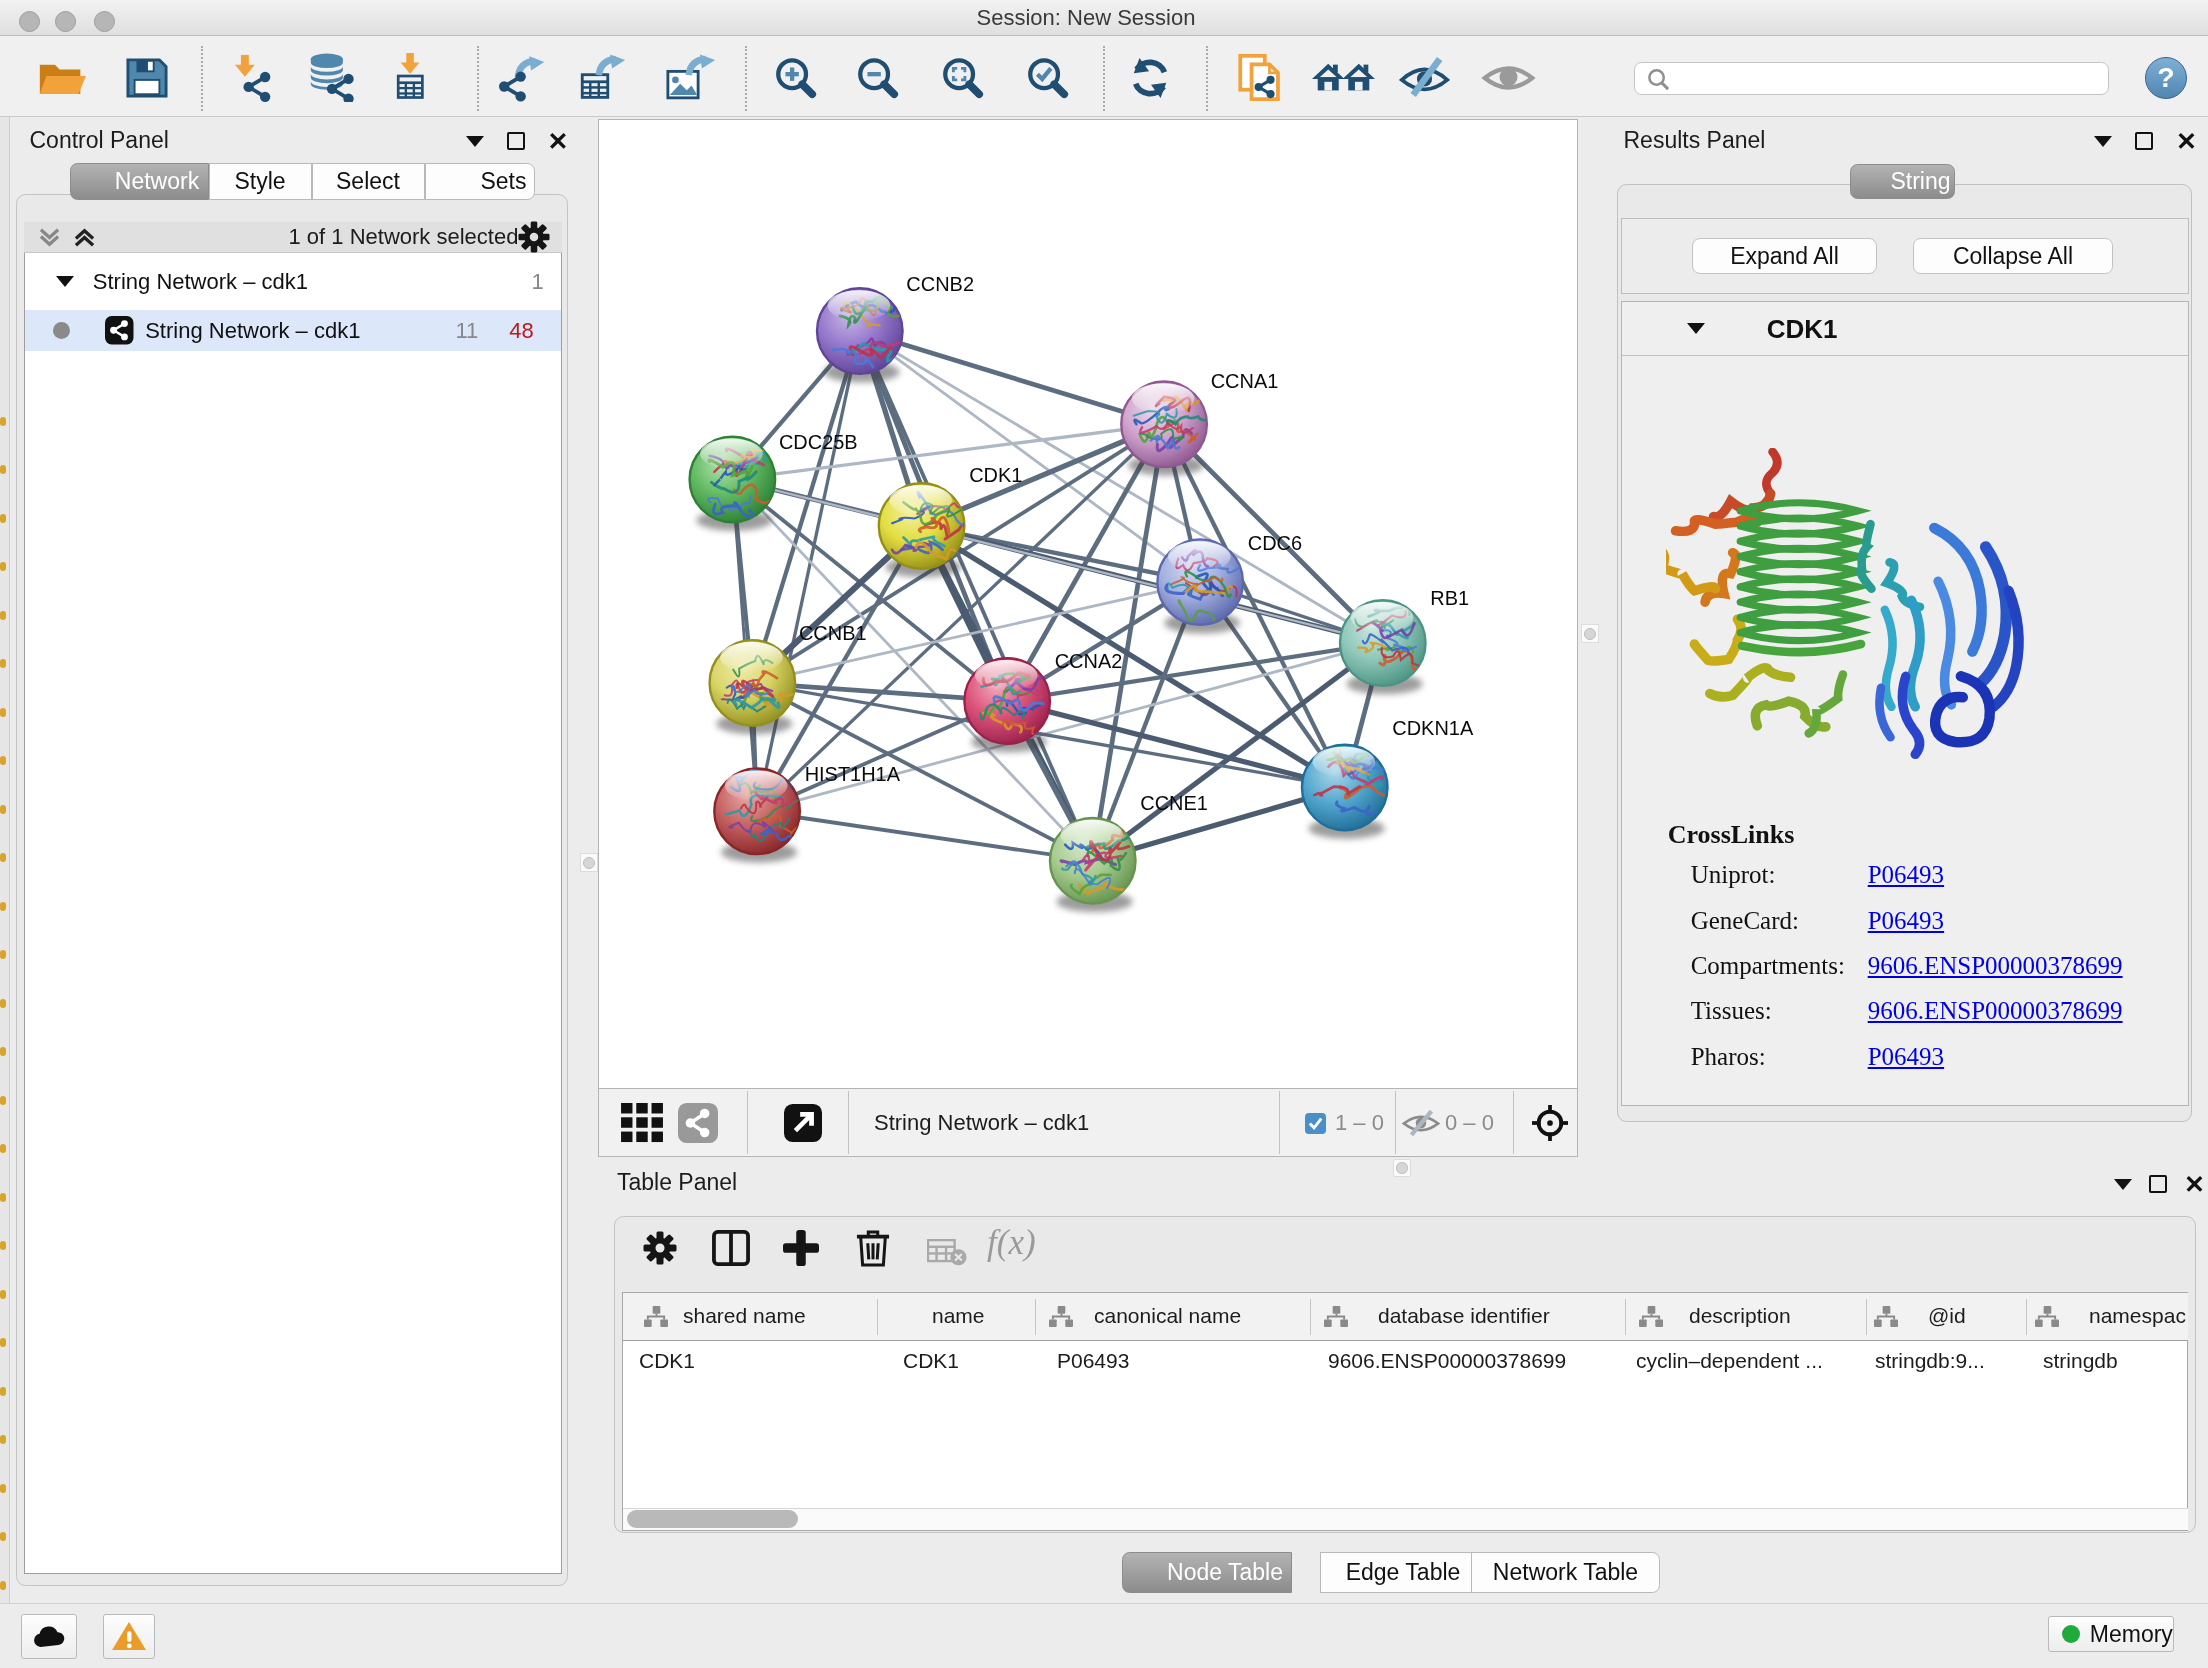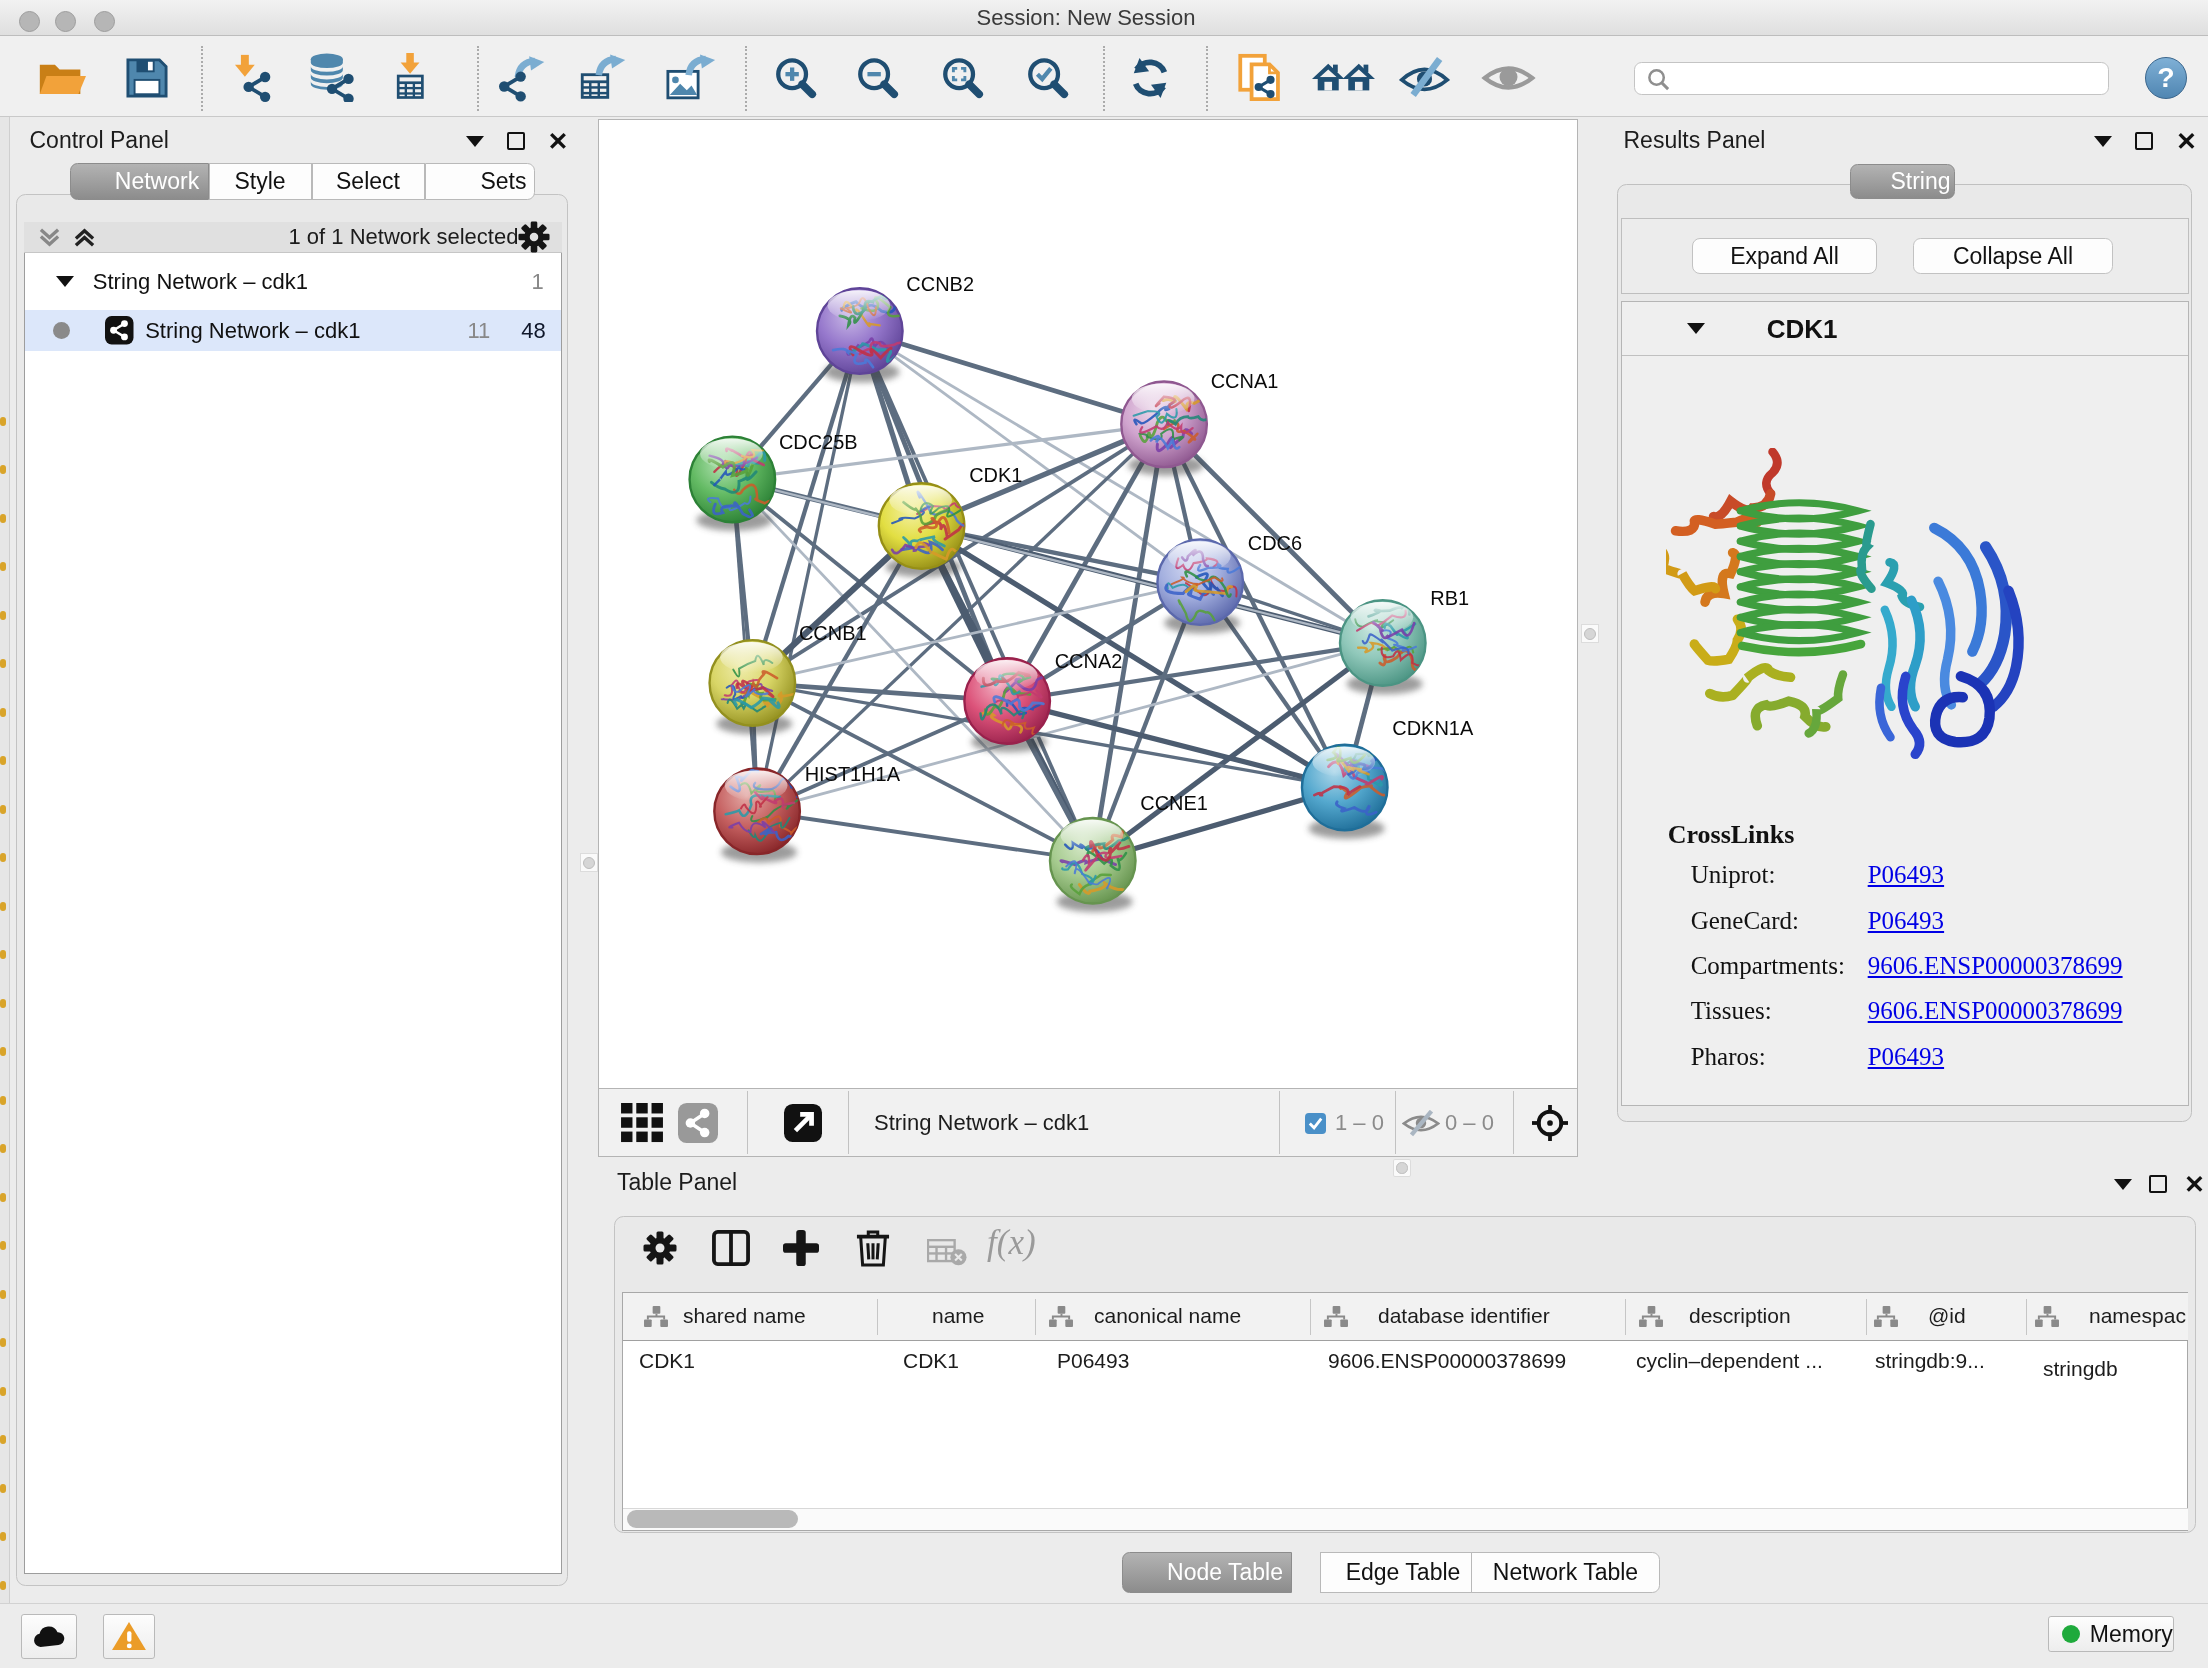--- a/index.html
+++ b/index.html
@@ -281,21 +281,21 @@
             <circle cx="20.5" cy="22" r="3.6"></circle>
           </g>
           <g stroke="#fff" stroke-width="2.6">
             <line x1="20.5" y1="8" x2="9" y2="15"></line>
             <line x1="9" y1="15" x2="20.5" y2="22"></line>
           </g>
         </svg>
       <div style="margin-left:11.4px;">String Network – cdk1</div>
       <div style="flex:1"></div>
         <div style="color:#888;">11</div>
-        <div style="color:#0f172a;margin-left:31px;margin-right:15px;">48</div>
+        <div style="color:#b91c1c;margin-left:31px;margin-right:27px;">48</div>
     </div>
   </div>
 </div>
 
 <div class="abs" style="left:598px;top:119px;width:980px;height:970px;background:#fff;border:1px solid #b4b4b4;">
   <svg id="netsvg" width="978" height="968" viewBox="0 0 1028 1018">
       <defs>
 <radialGradient id="gCCNB2" cx="0.38" cy="0.32" r="0.72">
           <stop offset="0" stop-color="#c9b8e6"></stop>
           <stop offset="0.5" stop-color="#9678cc"></stop>
@@ -904,21 +904,21 @@
           </g>
           <path d="M14 9 L14 12 M5 15 L5 12 L22 12 L22 15" stroke="#8a8a8a" stroke-width="2" fill="none"></path>
         </svg></div>
 <div class="abs" style="left:1466px;top:11.4px;font-size:21px;color:#1c1c1c;">namespac</div>
 <div class="abs" style="left:16px;top:56px;font-size:21px;color:#1c1c1c;">CDK1</div>
 <div class="abs" style="left:280px;top:56px;font-size:21px;color:#1c1c1c;">CDK1</div>
 <div class="abs" style="left:434px;top:56px;font-size:21px;color:#1c1c1c;">P06493</div>
 <div class="abs" style="left:705px;top:56px;font-size:21px;color:#1c1c1c;">9606.ENSP00000378699</div>
 <div class="abs" style="left:1013px;top:56px;font-size:21px;color:#1c1c1c;">cyclin–dependent ...</div>
 <div class="abs" style="left:1252px;top:56px;font-size:21px;color:#1c1c1c;">stringdb:9...</div>
-<div class="abs" style="left:1420px;top:56px;font-size:21px;color:#1c1c1c;margin-top:8px;">stringdb</div>
+<div class="abs" style="left:1420px;top:56px;font-size:21px;color:#1c1c1c;">stringdb</div>
 <div class="abs" style="left:0px;top:215px;width:1565px;height:22px;background:#fafafa;border-top:1px solid #d8d8d8;"></div>
 <div class="abs" style="left:3.8px;top:217px;width:171px;height:18px;background:#b9b9b9;border-radius:9.5px;"></div>
 </div>
 
   <div class="abs tabbtn tabsel" style="left:535px;top:394px;width:170px;height:41px;border-radius:7.6px 0 0 7.6px;">Node Table</div>
   <div class="abs tabbtn" style="left:713px;top:394px;width:166px;height:41px;margin-left:20px;">Edge Table</div>
   <div class="abs tabbtn" style="left:884px;top:394px;width:189px;height:41px;border-radius:0 7.6px 7.6px 0;">Network Table</div>
 </div>
 
 <div class="abs" style="left:0;top:1603px;width:2208px;height:66px;background:#ececec;border-top:1px solid #d2d2d2;">

